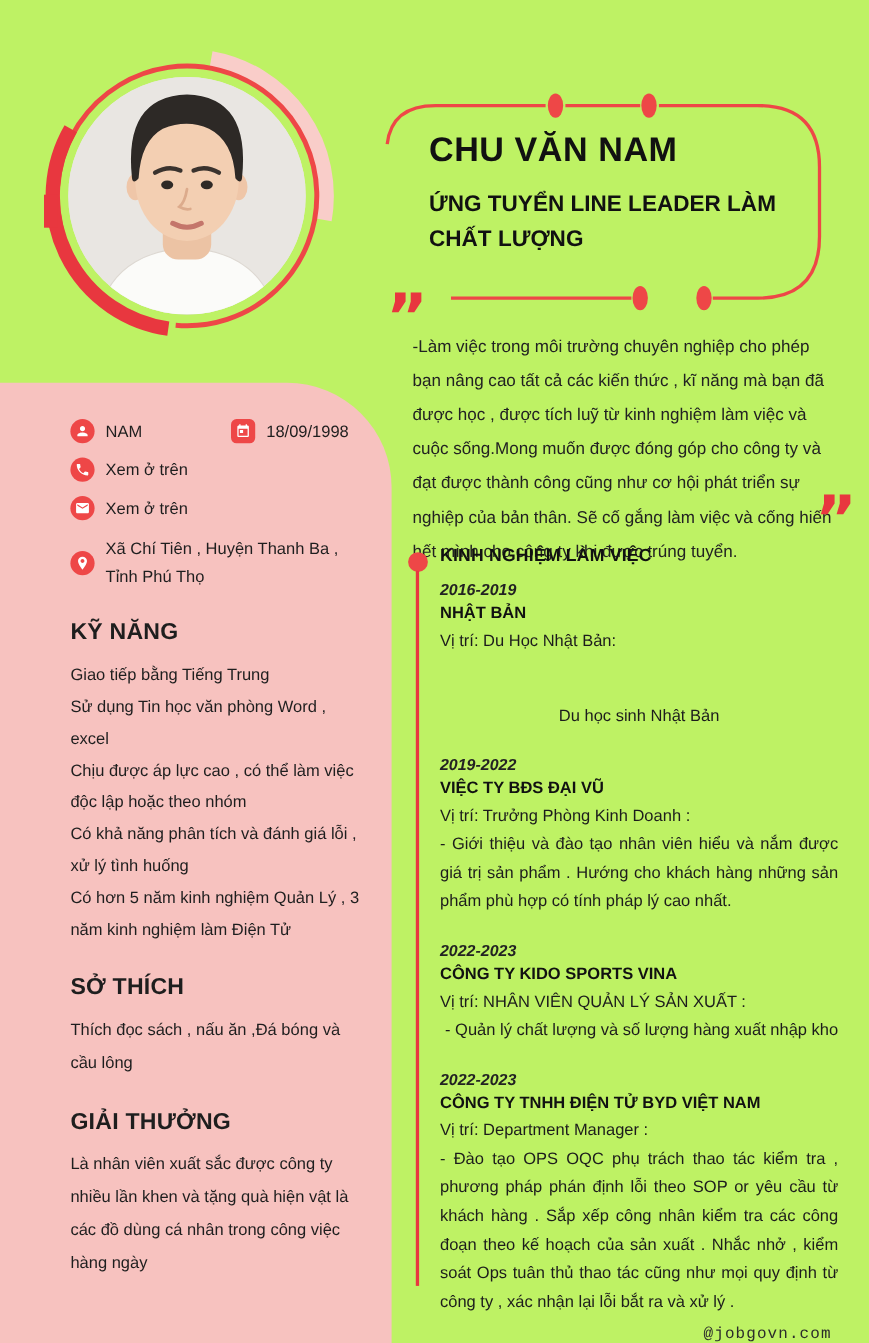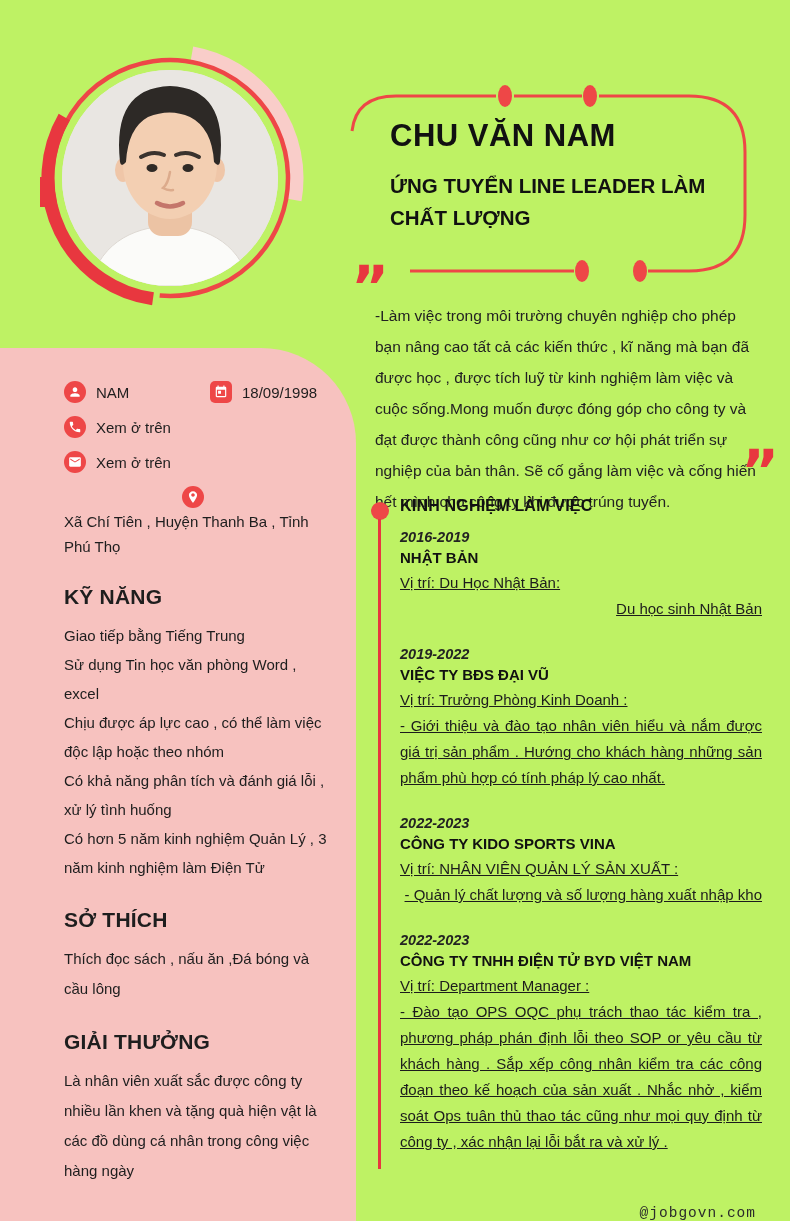--- a/index.html
+++ b/index.html
@@ -47,21 +47,21 @@
 
   
   .xp{position:absolute;left:360px;top:497px;width:404px;}
   .xp-dot{position:absolute;left:11px;top:5px;width:18px;height:18px;border-radius:50%;background:var(--accent);}
   .xp-line{position:absolute;left:18px;top:22px;width:3px;height:650px;background:var(--accent-deep);}
   .xp-title{margin-left:40px;font-size:16px;font-weight:bold;letter-spacing:.2px;color:#111;}
   .xp-entries{margin:14px 0 0 40px;width:362px;}
   .xp-entry{margin-bottom:24px;}
   .xp-period{font-size:14.5px;font-style:italic;color:#222;margin-bottom:4px;font-weight:bold;}
   .xp-company{font-size:15px;font-weight:bold;margin-bottom:4px;color:#111;}
-  .xp-role,.xp-desc{font-size:15px;line-height:26px;color:#1c1c1c;text-decoration:underline;}
+  .xp-role,.xp-desc{font-size:15px;line-height:26px;color:#1c1c1c;}
 
   .footer{position:absolute;right:34px;bottom:0;font-family:"Liberation Mono",monospace;
           font-size:14.5px;letter-spacing:1px;color:#2b2b2b;}
 </style>
 </head>
 <body>
 
 <div class="page">
 
   <div class="photo-area">
@@ -135,21 +135,21 @@
       <span class="txt">Xem ở trên</span>
     </div>
     <div class="info-row">
       <span class="badge">
         <svg viewBox="0 0 24 24">
             <path d="M20 4H4c-1.1 0-1.99.9-1.99 2L2 18c0 1.1.9 2 2 2h16c1.1 0 2-.9 2-2V6c0-1.1-.9-2-2-2zm0 4l-8 5-8-5V6l8 5 8-5v2z"></path>
           </svg>
       </span>
       <span class="txt">Xem ở trên</span>
     </div>
-    <div class="info-row" style="align-items:center;flex-direction:column;">
+    <div class="info-row" style="align-items:center;">
       <span class="badge">
         <svg viewBox="0 0 24 24">
             <path d="M12 2C8.13 2 5 5.13 5 8.5c0 5.25 7 13.5 7 13.5s7-8.25 7-13.5C19 5.13 15.87 2 12 2zm0 9.5c-1.66 0-3-1.34-3-3s1.34-3 3-3 3 1.34 3 3-1.34 3-3 3z"></path>
           </svg>
       </span>
       <span class="txt" style="line-height:25px;">Xã Chí Tiên ,  Huyện Thanh Ba , Tỉnh Phú Thọ</span>
     </div>
 
     <h2 class="side-h">KỸ NĂNG</h2>
     <div class="side-list">
@@ -171,21 +171,21 @@
   <div class="xp">
     <div class="xp-dot"></div>
     <div class="xp-line"></div>
     <h2 class="xp-title">KINH NGHIỆM LÀM VIỆC</h2>
     <div class="xp-entries">
 
         <div class="xp-entry">
           <div class="xp-period">2016-2019</div>
           <div class="xp-company">NHẬT BẢN</div>
           <div class="xp-role">Vị trí: Du Học Nhật Bản:</div>
-          <div class="xp-desc" style="text-align: right;">Du học sinh Nhật Bản</div>
+          <div class="xp-desc" style="text-align: center; margin-top: 42px;">Du học sinh Nhật Bản</div>
         </div>
 
         <div class="xp-entry">
           <div class="xp-period">2019-2022</div>
           <div class="xp-company">VIỆC TY BĐS ĐẠI VŨ</div>
           <div class="xp-role">Vị trí: Trưởng Phòng Kinh Doanh :</div>
           <div class="xp-desc" style="text-align: justify;">- Giới thiệu và đào tạo nhân viên hiểu và nắm được giá trị sản phẩm . Hướng cho khách hàng những sản phẩm phù hợp có tính pháp lý cao nhất.</div>
         </div>
 
         <div class="xp-entry">

